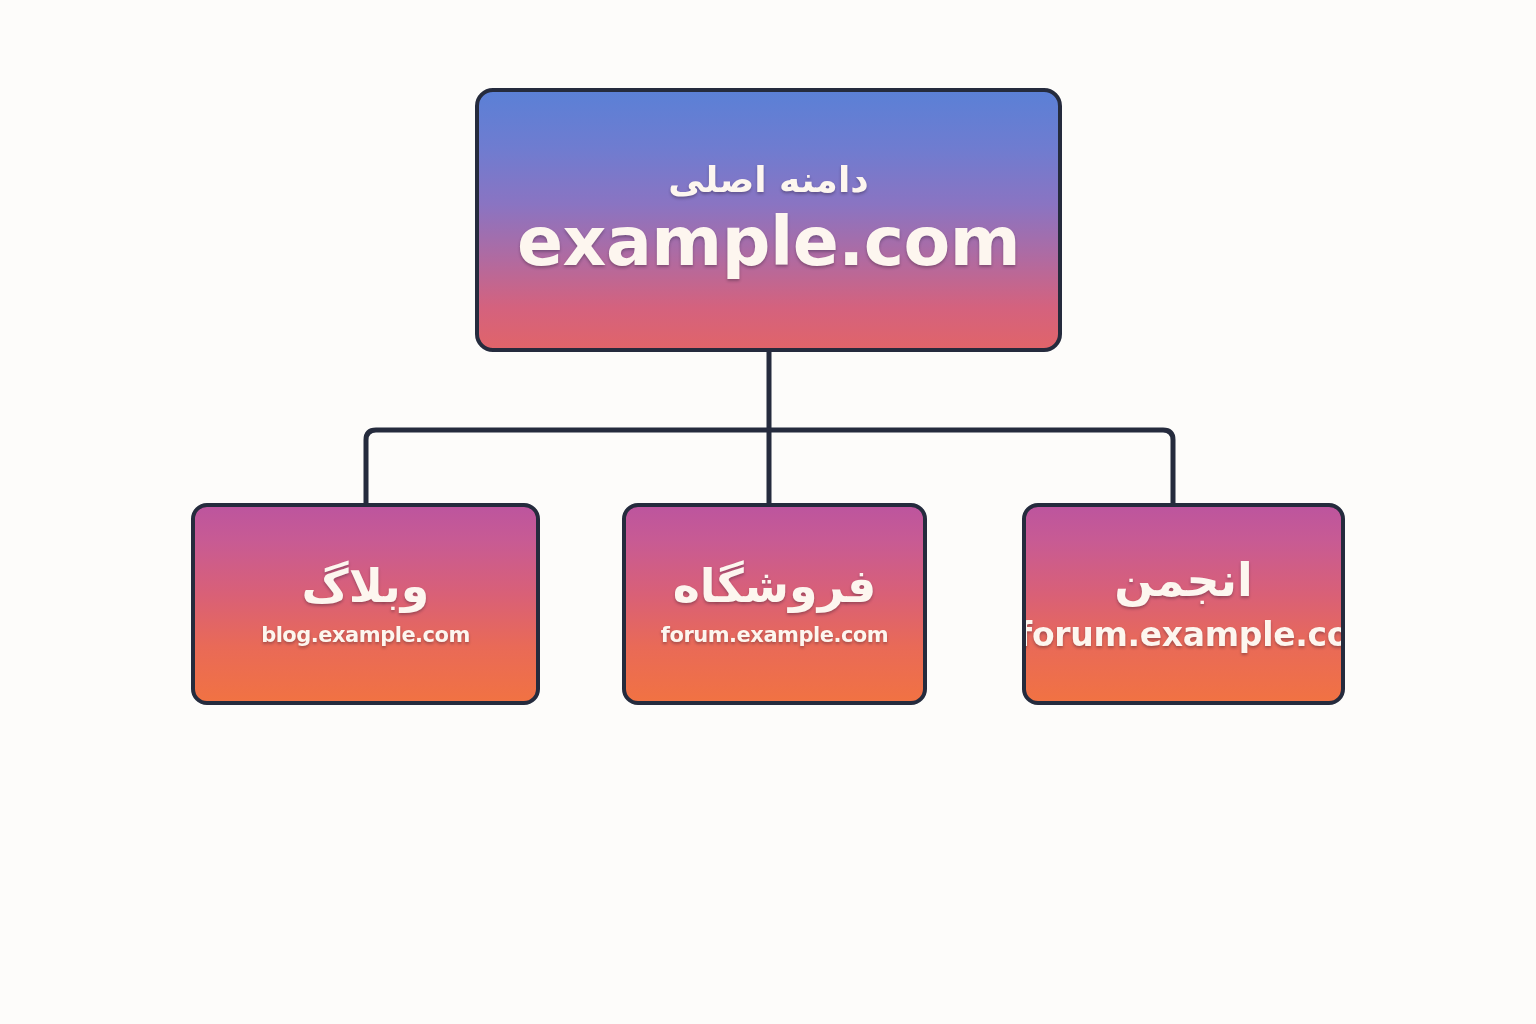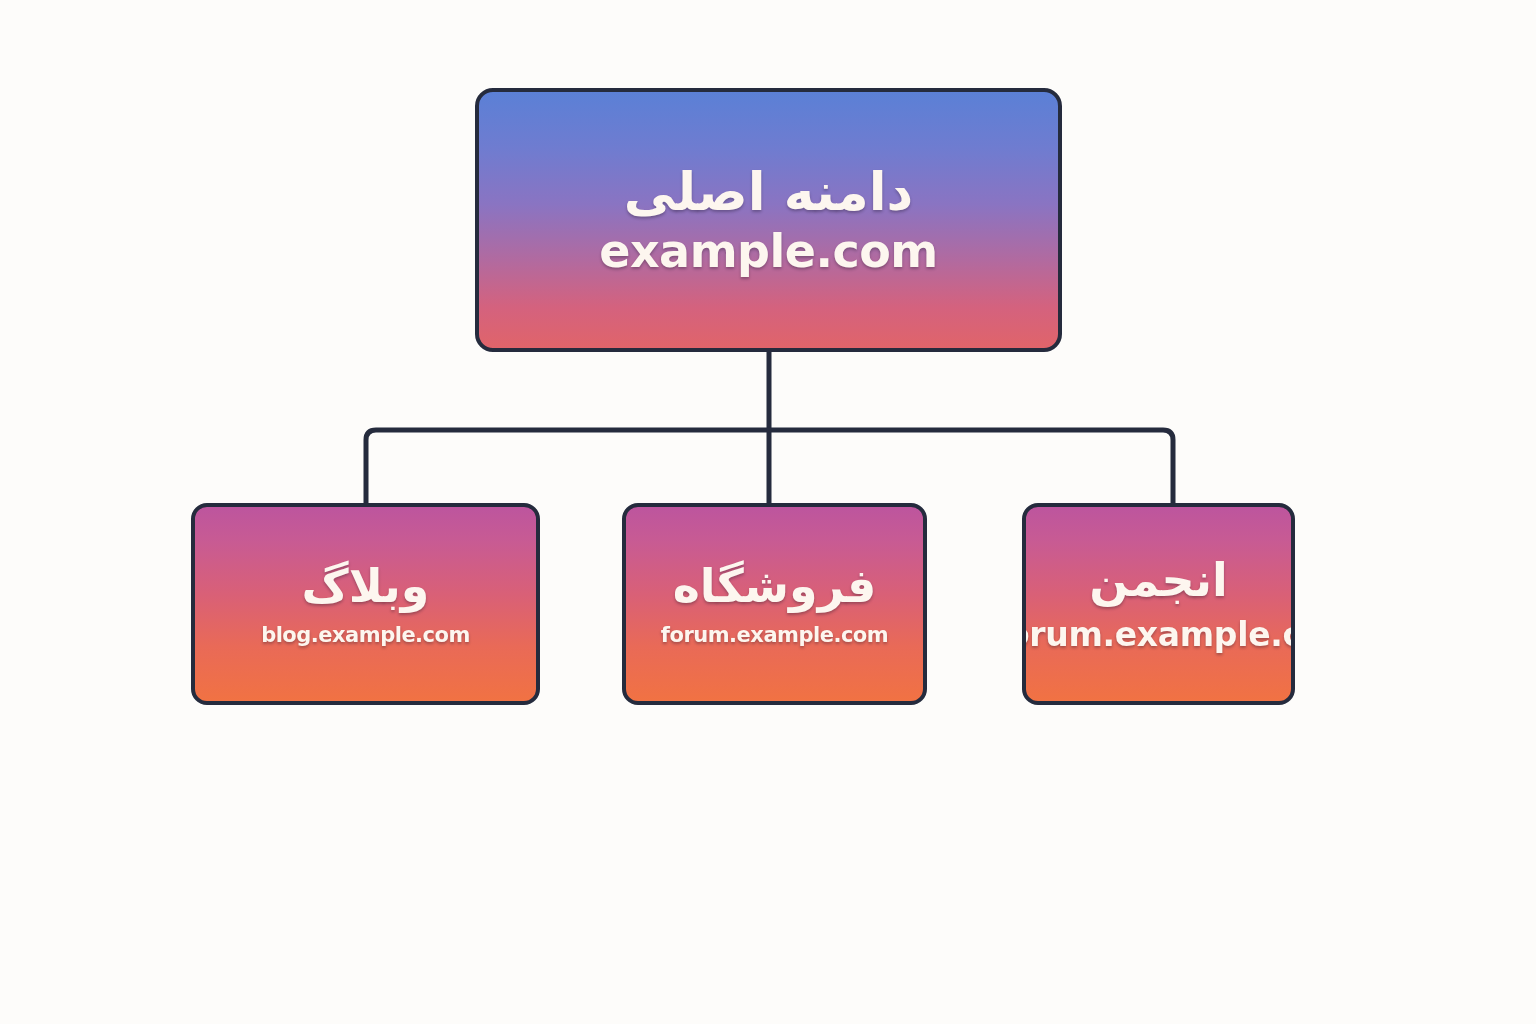--- a/index.html
+++ b/index.html
@@ -67,40 +67,40 @@
     background: linear-gradient(to bottom,
                 #bd559e 0%,
                 #c85b93 18%,
                 #d96077 45%,
                 #e96a57 72%,
                 #f17243 100%);
   }
 
   #node-blog   { left: 191px;  width: 349px; }
   #node-shop   { left: 622px;  width: 305px; }
-  #node-forum  { left: 1022px; width: 273px; justify-content: center; }
+  #node-forum  { left: 1022px; width: 323px; justify-content: center; }
 
   .node-title {
     font-weight: bold;
     line-height: 1.1;
     white-space: nowrap;
     text-shadow: 0 2px 3px rgba(30,20,40,0.33);
     direction: rtl;
   }
   .node-subtitle {
     font-weight: bold;
     line-height: 1.1;
     white-space: nowrap;
     text-shadow: 0 2px 3px rgba(30,20,40,0.33);
     direction: ltr;
     unicode-bidi: isolate;
   }
 
-  .node-root .node-title    { font-size: 52px; margin-bottom: 5px; }
-  .node-root .node-subtitle { font-size: 46px; letter-spacing: -0.5px; }
+  .node-root .node-title    { font-size: 36px; margin-bottom: 5px; }
+  .node-root .node-subtitle { font-size: 68px; letter-spacing: -0.5px; }
 
   .node-child .node-title    { font-size: 46px; margin-bottom: 12px; }
   .node-child .node-subtitle { font-size: 21px; letter-spacing: -0.5px; }
 
   #node-forum .node-subtitle { font-size: 33px; letter-spacing: -0.3px; }
 </style>
 </head>
 <body>
 
 <div id="diagram-canvas">

